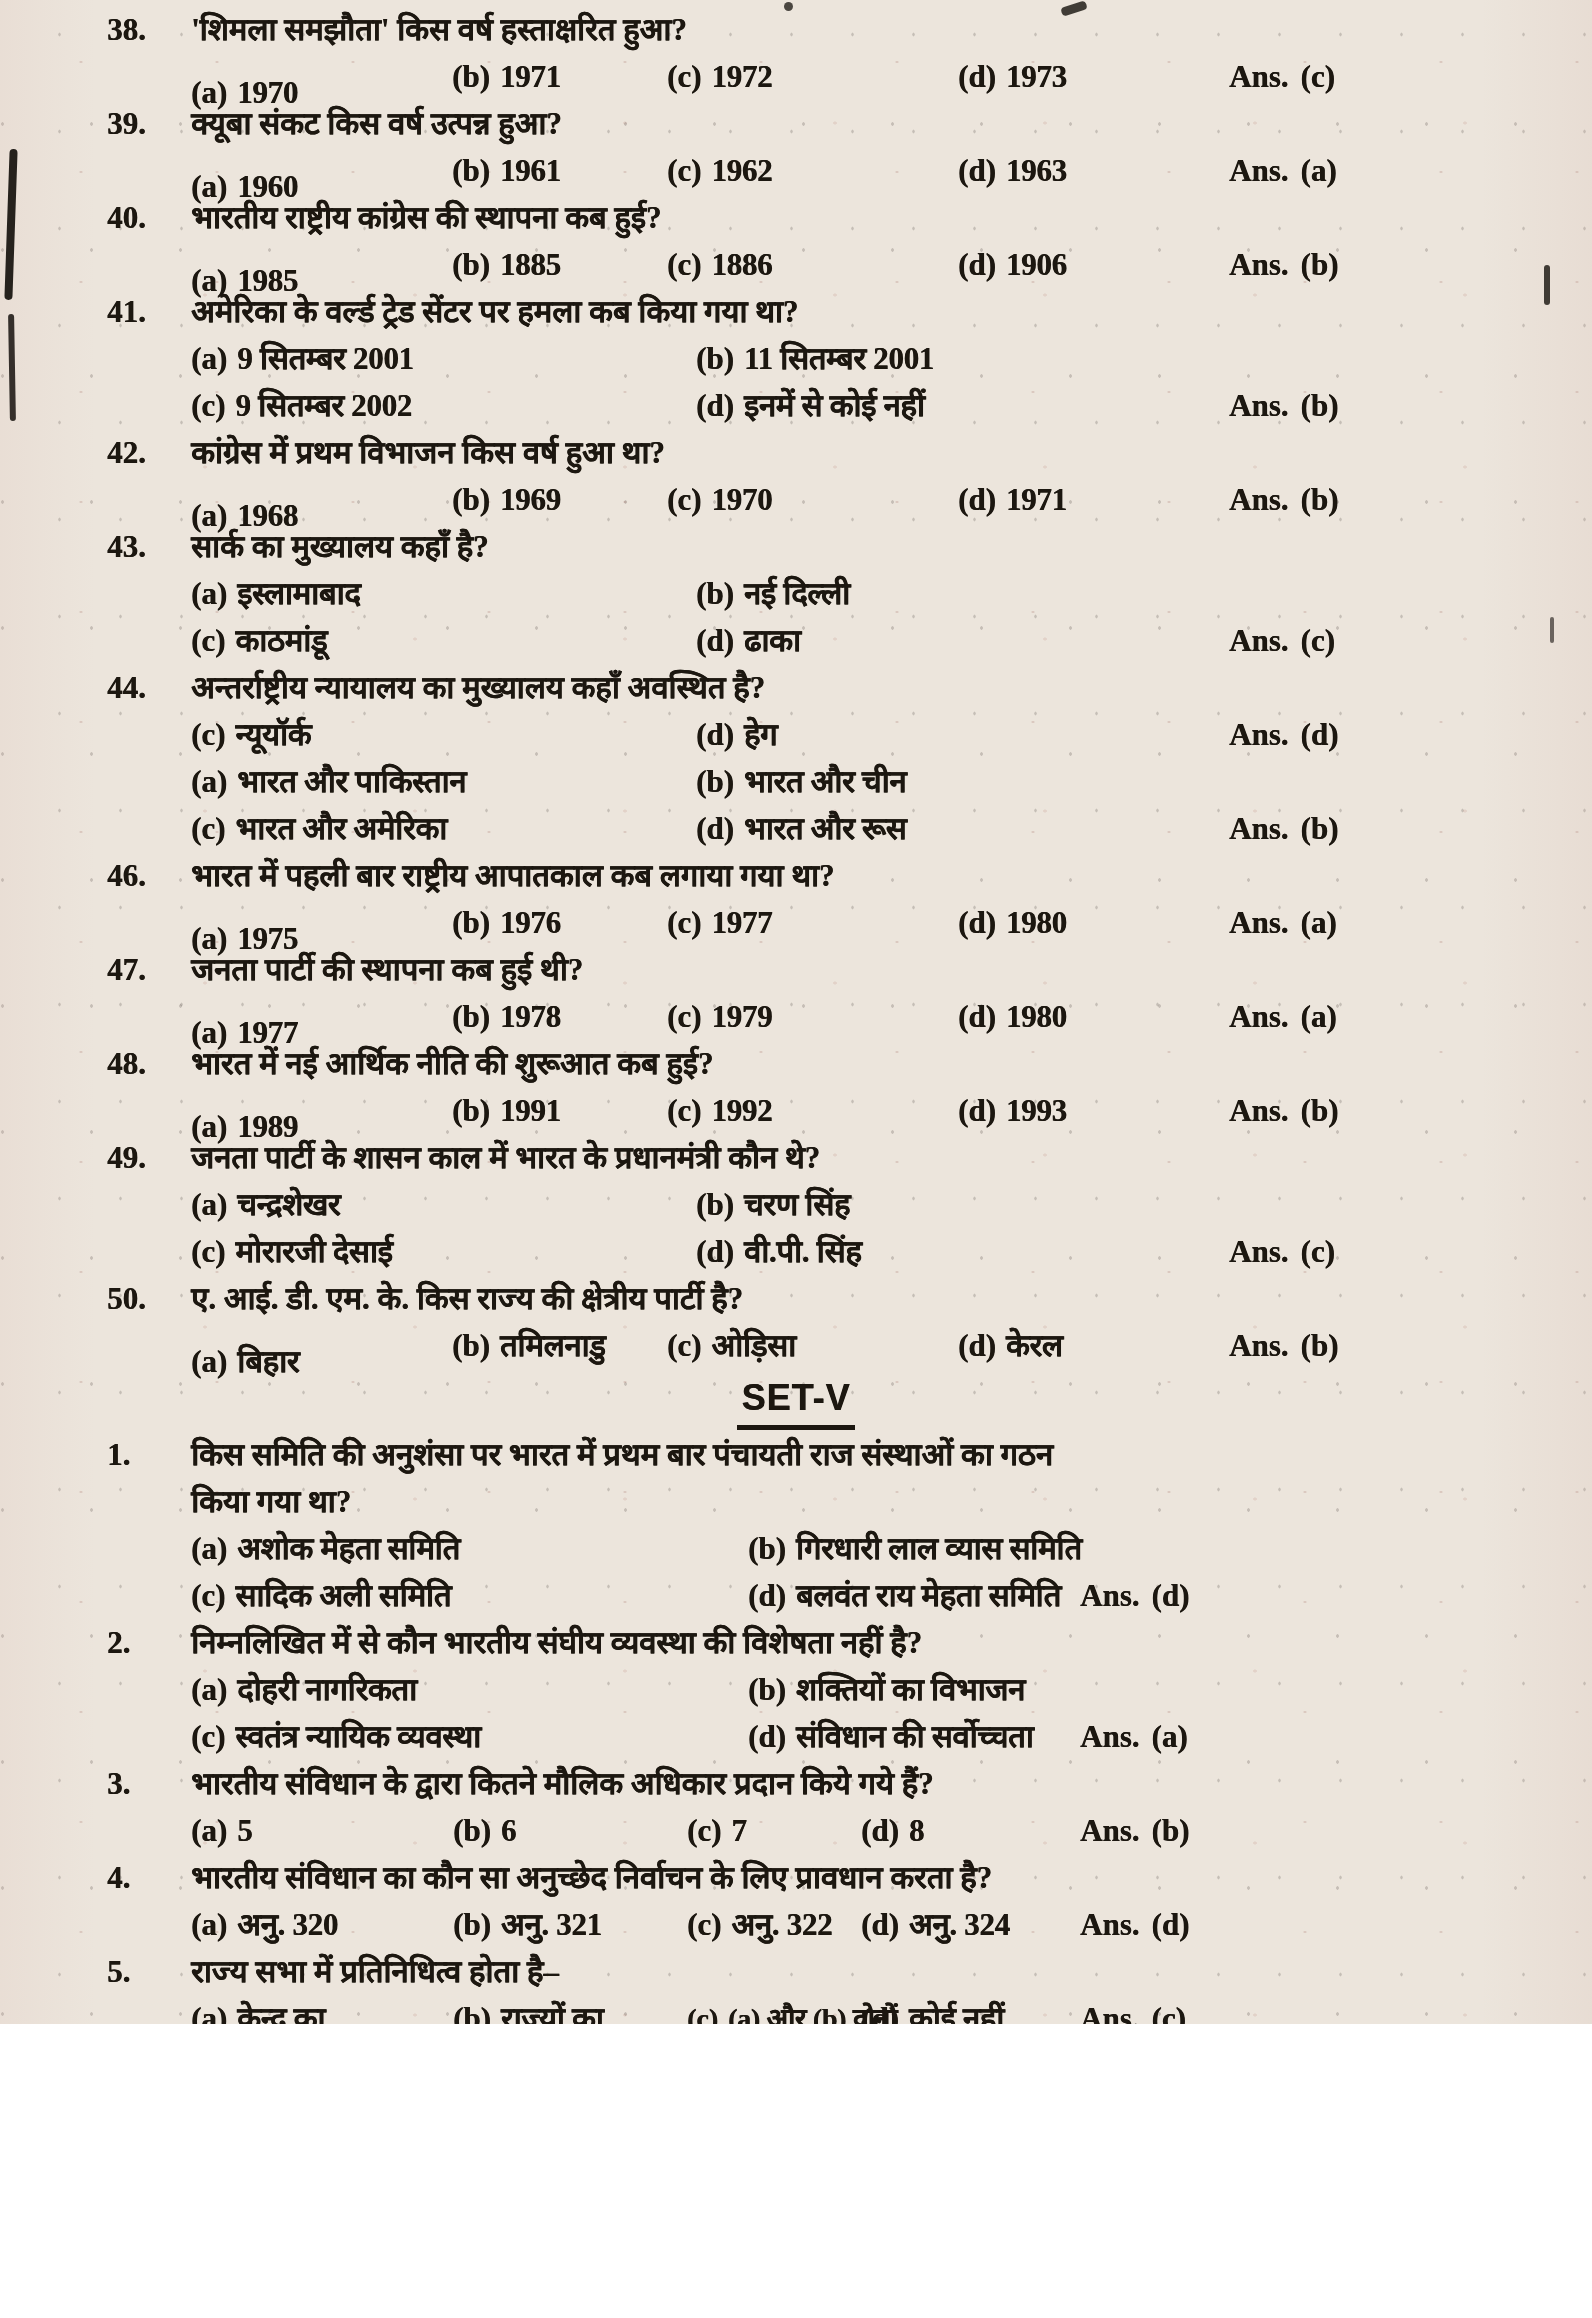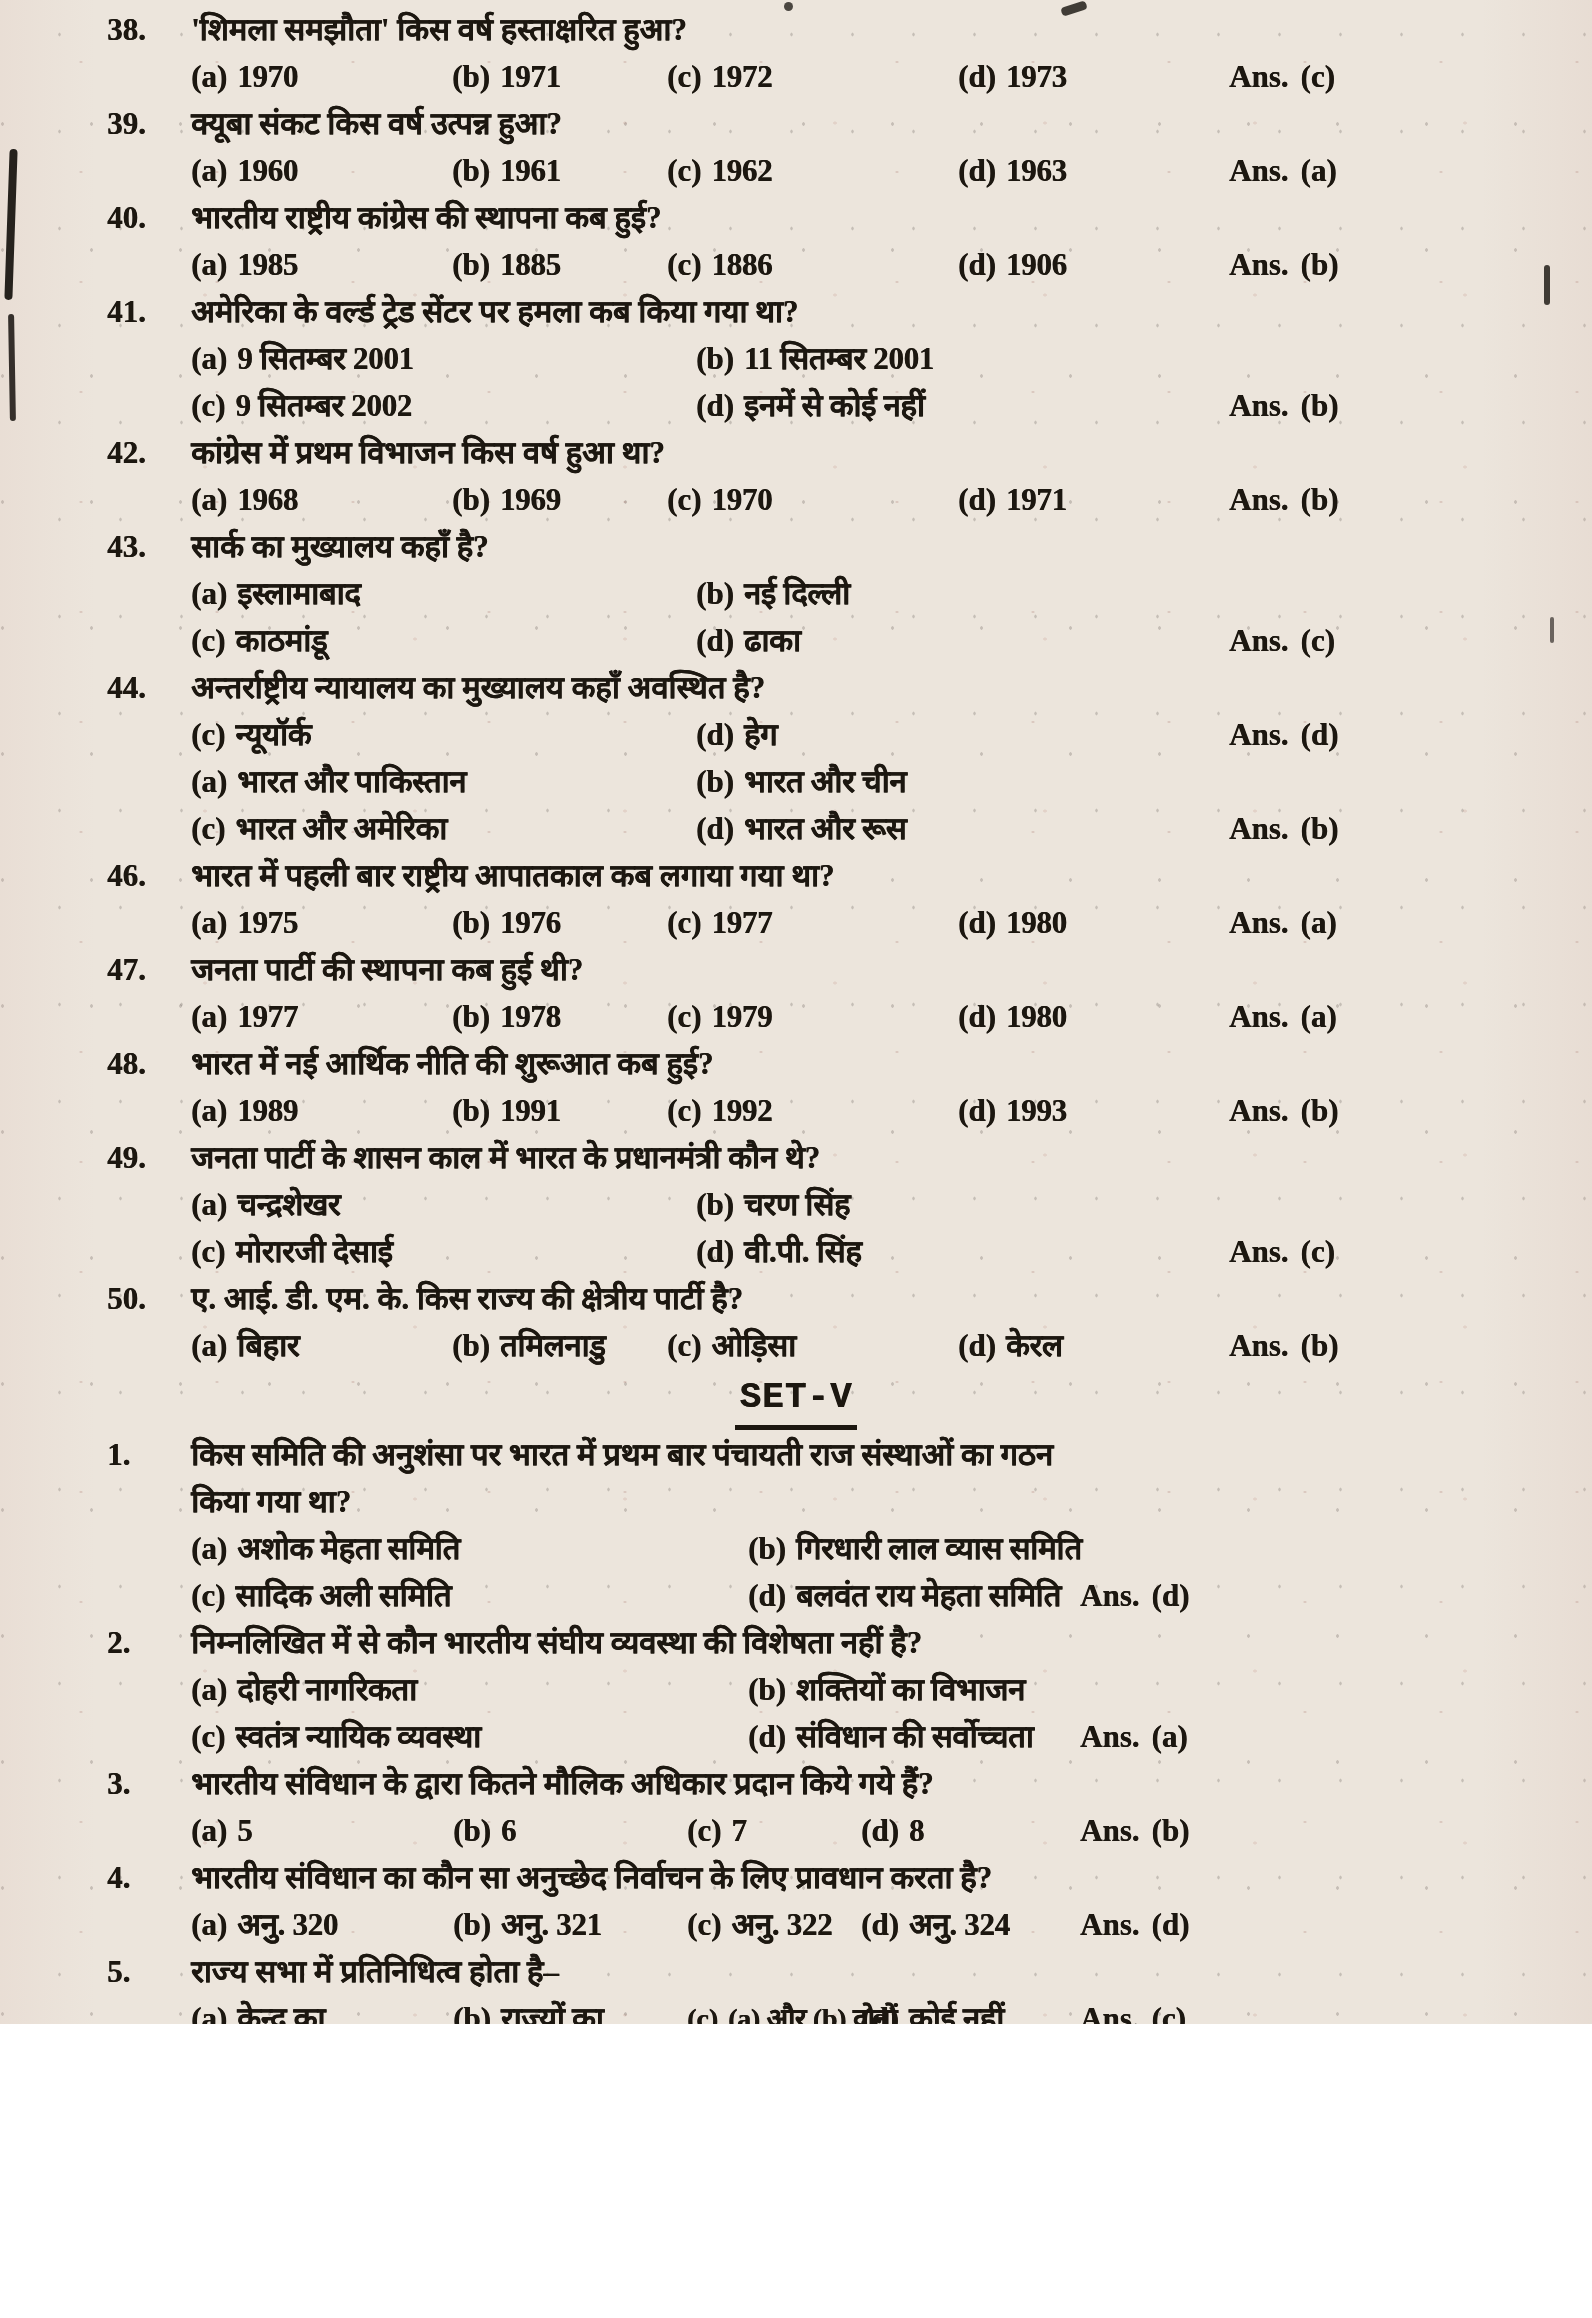--- a/index.html
+++ b/index.html
@@ -31,39 +31,39 @@
     font-size:31px;
     text-shadow:0.4px 0 0 currentColor;
   }
   .num{display:inline-block;width:84px;}
   .cont{padding-left:191px;}
   .opts{padding-left:191px;}
   .opt{display:inline-block;white-space:nowrap;vertical-align:top;overflow:visible;}
   .okey{margin-right:10px;}
   .otext{letter-spacing:-0.3px;}
   
-  .sec-0 .cols4 .opt:nth-child(1){width:261px;}
+  .sec-0 .cols4 .opt:nth-child(1){width:261px;margin-top:16px;}
   .sec-0 .cols4 .opt:nth-child(2){width:215px;}
   .sec-0 .cols4 .opt:nth-child(3){width:291px;}
   .sec-0 .cols2 .opt:nth-child(1){width:505px;}
   
   .sec-1 .cols4 .opt:nth-child(1){width:262px;}
   .sec-1 .cols4 .opt:nth-child(2){width:234px;}
   .sec-1 .cols4 .opt:nth-child(3){width:174px;}
   .sec-1 .cols2 .opt:nth-child(1){width:557px;}
   .qi-1-4 .opt:nth-child(3){width:239px;font-size:28px;}
   .ans{position:absolute;left:1229px;top:0;}
   .sec-1 .ans{left:1080px;}
   .ans-label{margin-right:12px;}
   .set-heading-row{
     height:58px;line-height:50px;text-align:center;margin-top:4px;
   }
   .set-heading{
     display:inline-block;
-    font-family:Liberation Mono, monospace;
+    font-family:Liberation Sans, sans-serif;
     font-size:36px;font-weight:700;letter-spacing:1px;
     border-bottom:5px solid #1c1710;
     padding:0 4px 2px 4px;
     text-shadow:0.5px 0 0 currentColor;
   }
   
   .artifact{position:absolute;background:#15110d;}
   .left-streak-1{left:7px;top:149px;width:8px;height:151px;border-radius:4px;transform:rotate(2deg);opacity:.92;}
   .left-streak-2{left:9px;top:314px;width:6px;height:107px;border-radius:3px;transform:rotate(-1deg);opacity:.85;}
   .top-mark-1{left:1061px;top:4px;width:26px;height:9px;border-radius:4px;transform:rotate(-18deg);opacity:.8;}

